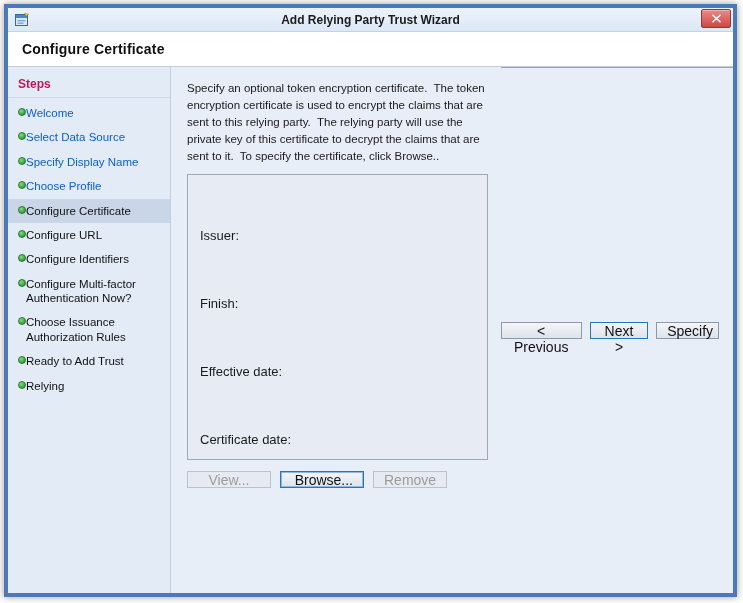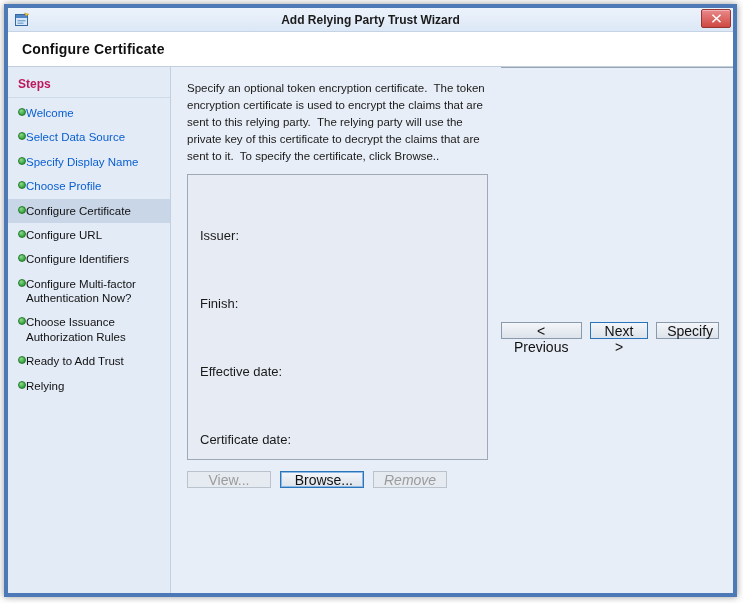--- a/index.html
+++ b/index.html
@@ -85,21 +85,21 @@
     height: 17px; min-width: 84px; padding: 0 10px;
     background: linear-gradient(#f3f6fa, #dde3eb);
     border: 1px solid #8a99ab; color: #111; cursor: pointer;
   }
   button.win:disabled {
     color: #9b9b9b; background: #e6ebf1; border-color: #bac2cc; cursor: default;
   }
   button.win.focused {
     border: 1px solid #2a74ba; box-shadow: inset 0 0 0 1px #8fb8e4; text-align: right;
   }
-  button.win.sm { min-width: 62px; font-style: italic; }
+  button.win.sm { min-width: 62px; }
 
   .footer {
     flex: 0 0 40px; border-top: 1px solid #97a5b7; background: #e8eef7;
     display: flex; align-items: center; justify-content: flex-end;
     gap: 8px; padding-right: 14px;
   }
   .footer button.win { min-width: 58px; }
   .footer .prev { min-width: 72px; }
   .footer .next { border: 1px solid #2a74ba; }
 </style>

